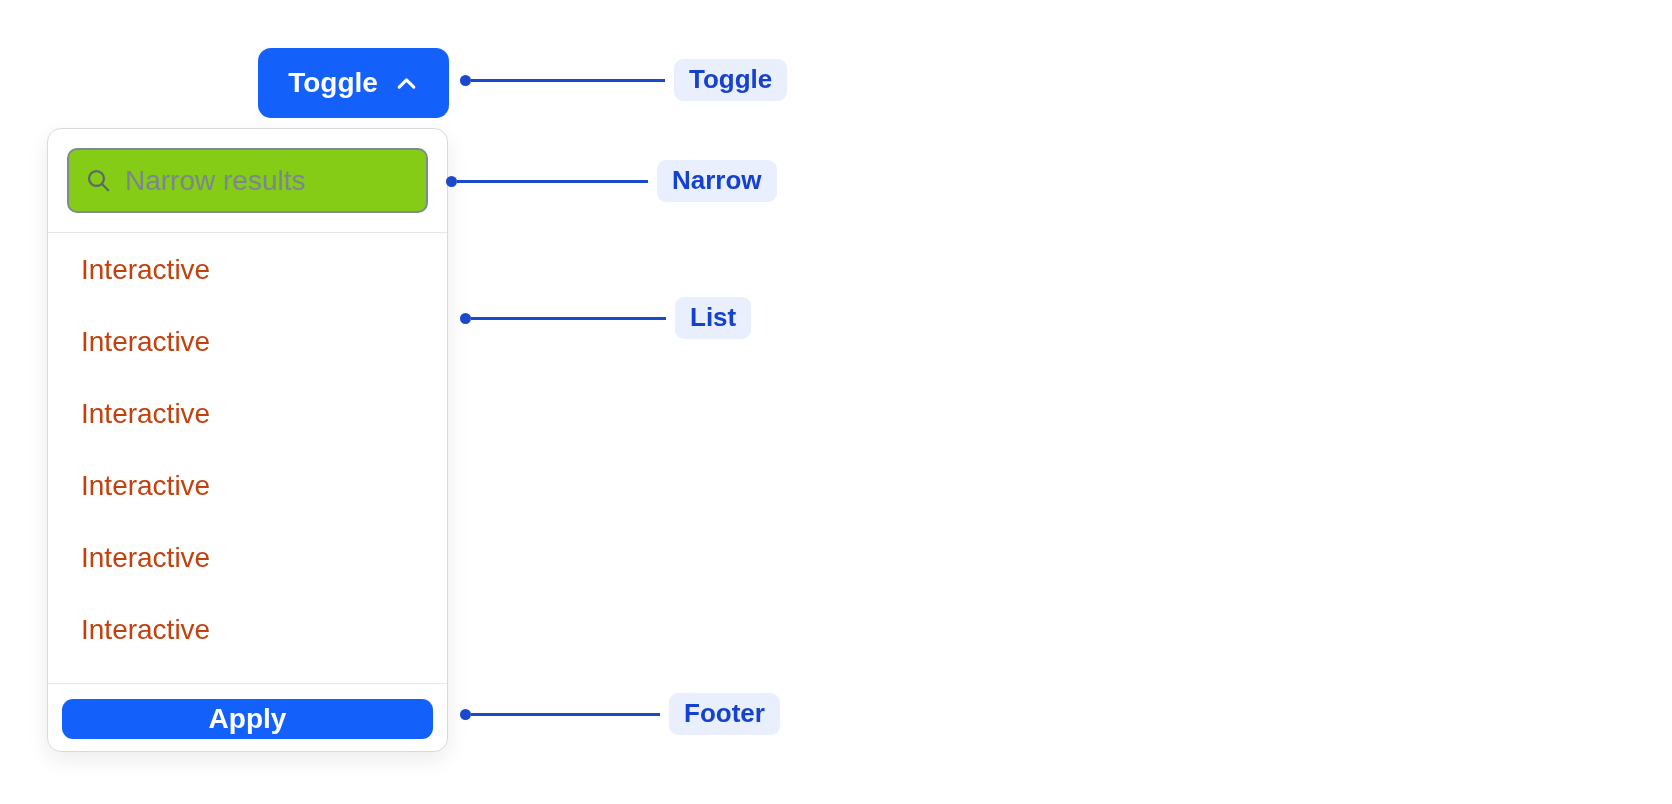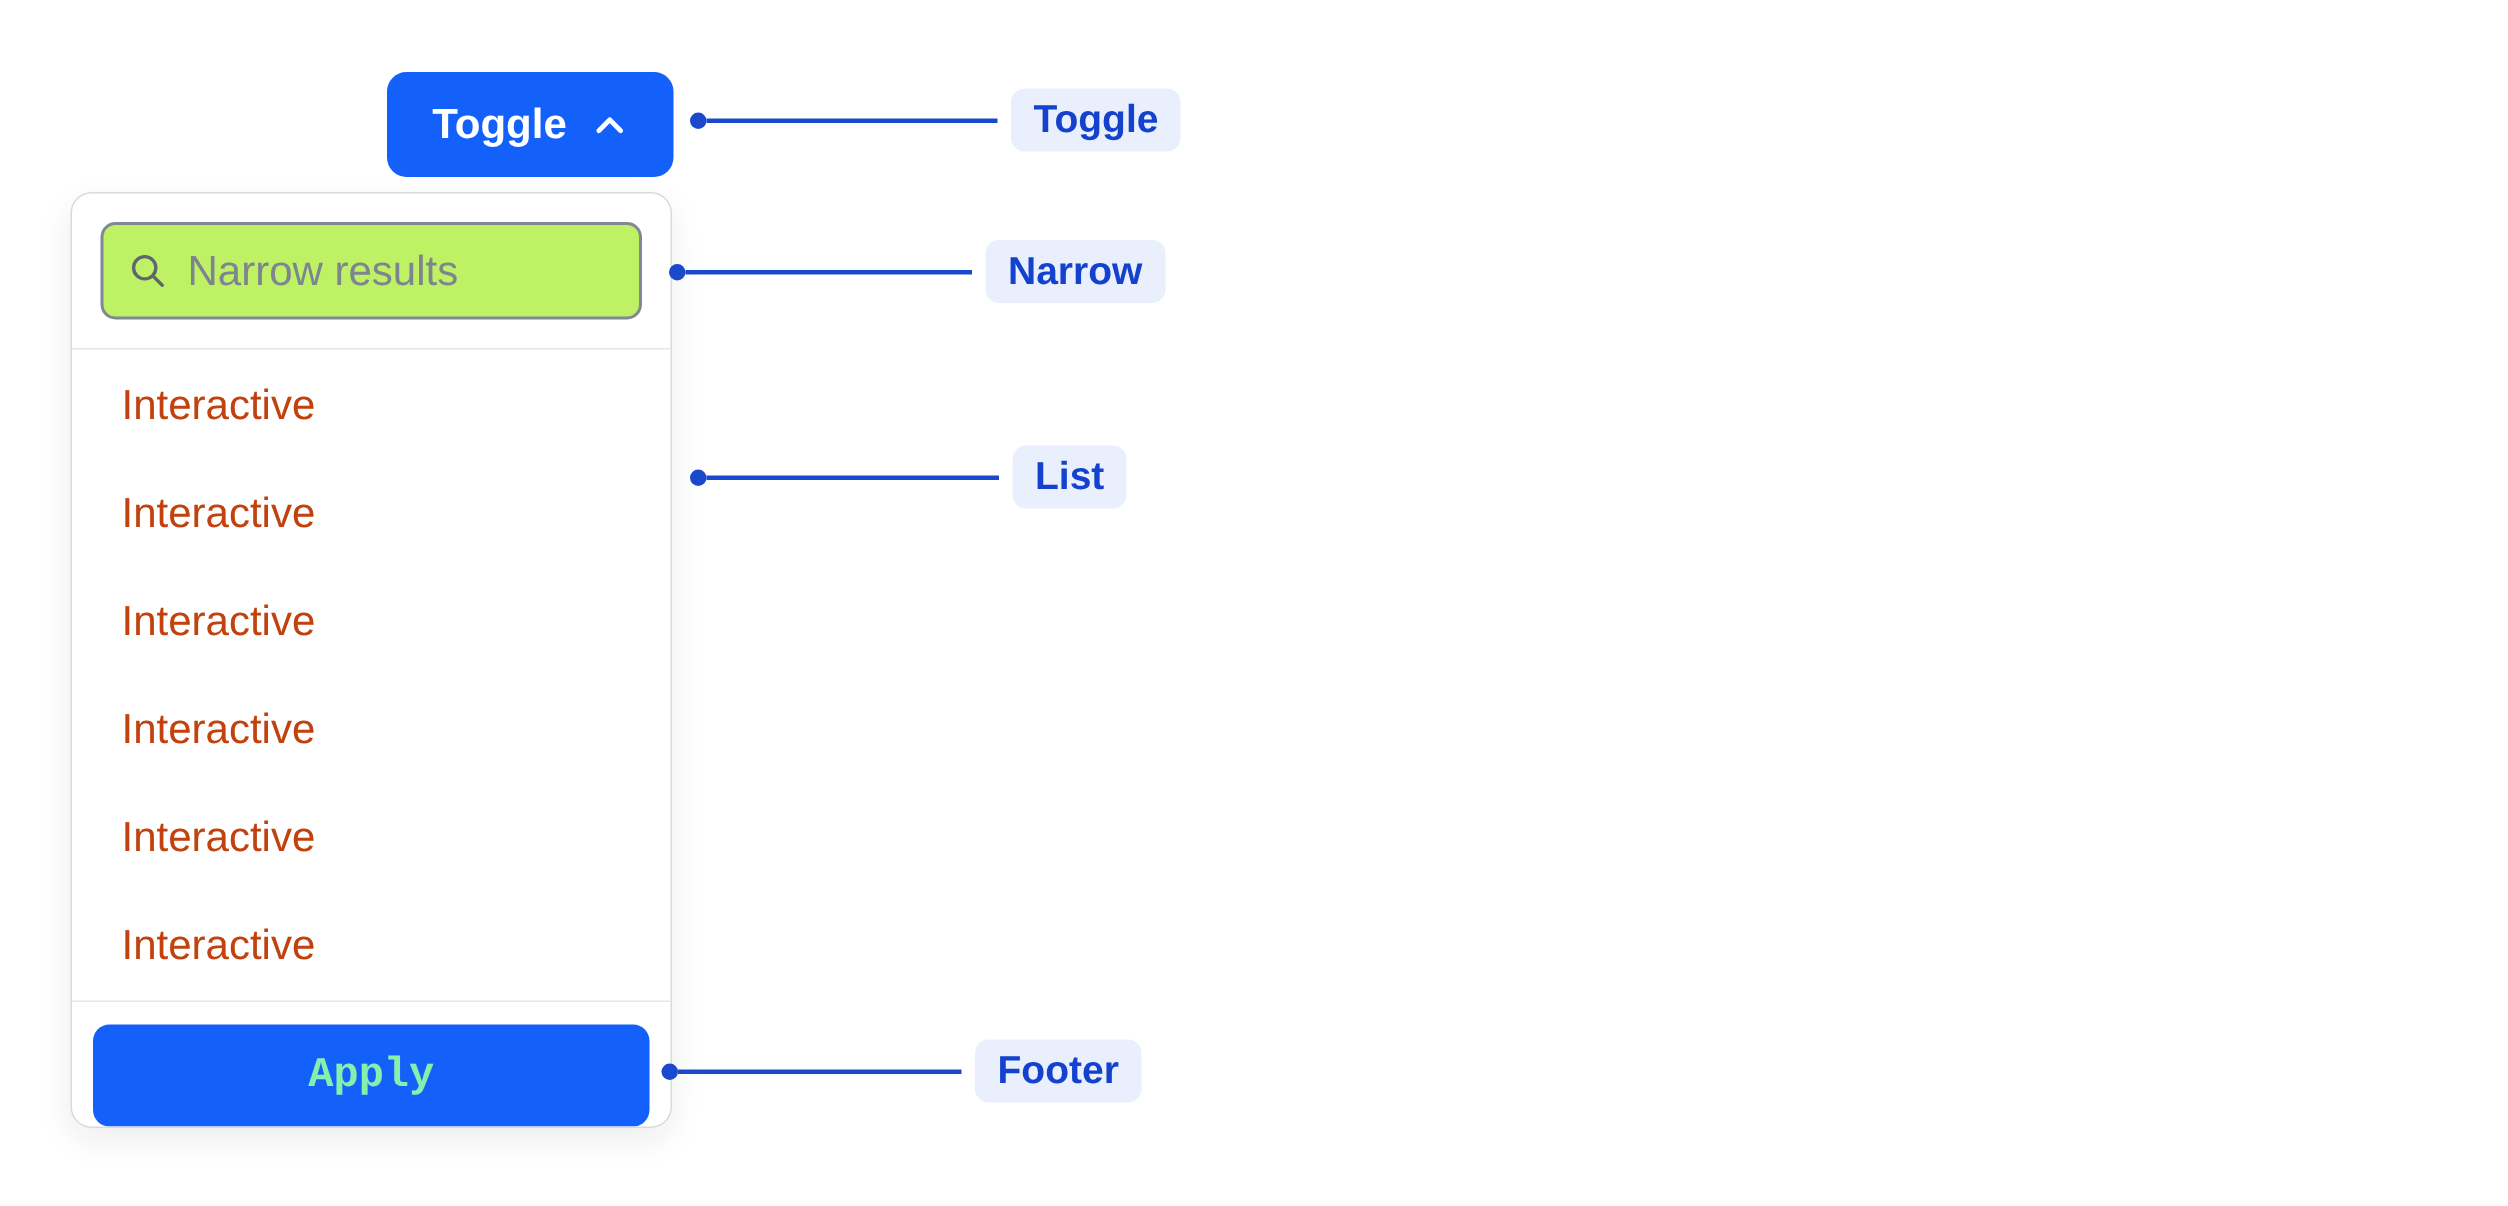--- a/index.html
+++ b/index.html
@@ -51,21 +51,21 @@
     flex: 0 0 auto;
   }
   .search-box {
     height: 65px;
     border: 2px solid #808894;
     border-radius: 10px;
     display: flex;
     align-items: center;
     padding: 0 16px;
     gap: 13px;
-    background: #bef264;
+    background: #84cc16;
   }
   .search-box svg { flex: 0 0 auto; }
   .search-input {
     border: none;
     outline: none;
     flex: 1 1 auto;
     min-width: 0;
     font-family: "Liberation Sans", sans-serif;
     font-size: 28px;
     color: #3a4452;
@@ -88,26 +88,26 @@
     cursor: pointer;
   }
 
   .panel-footer {
     flex: 0 0 auto;
     border-top: 1px solid #e4e6e9;
     padding: 15px 14px 12px 14px;
   }
   .apply-btn {
     width: 100%;
-    height: 68px;
+    height: 40px;
     background: #1361fa;
-    color: #86efac;
+    color: #ffffff;
     border: none;
     border-radius: 11px;
-    font-family: Liberation Mono, monospace;
+    font-family: Liberation Sans, sans-serif;
     font-size: 28px;
     font-weight: 600;
     display: flex;
     align-items: center;
     justify-content: center;
     cursor: pointer;
   }
 
   
   .anno {
@@ -136,21 +136,21 @@
     padding: 5px 15px 6px 15px;
     border-radius: 9px;
     white-space: nowrap;
   }
   .anno-toggle { left: 460px; top: 61px; }
   .anno-toggle .anno-line { width: 194px; }
   .anno-header { left: 446px; top: 162px; }
   .anno-header .anno-line { width: 191px; }
   .anno-list { left: 460px; top: 299px; }
   .anno-list .anno-line { width: 195px; }
-  .anno-footer { left: 428px; top: 695px; padding-left: 13px; }
+  .anno-footer { left: 447px; top: 695px; padding-left: 13px; }
   .anno-footer .anno-line { width: 189px; }
 </style>
 </head>
 <body>
 
 <button class="toggle-btn">
   <span>Toggle</span>
   <span style="display:flex;">
     <svg width="25" height="25" viewBox="0 0 24 24" fill="none">
       <path d="M5 15.5 L12 8.5 L19 15.5" stroke="#ffffff" stroke-width="3" stroke-linecap="round" stroke-linejoin="round"></path>

